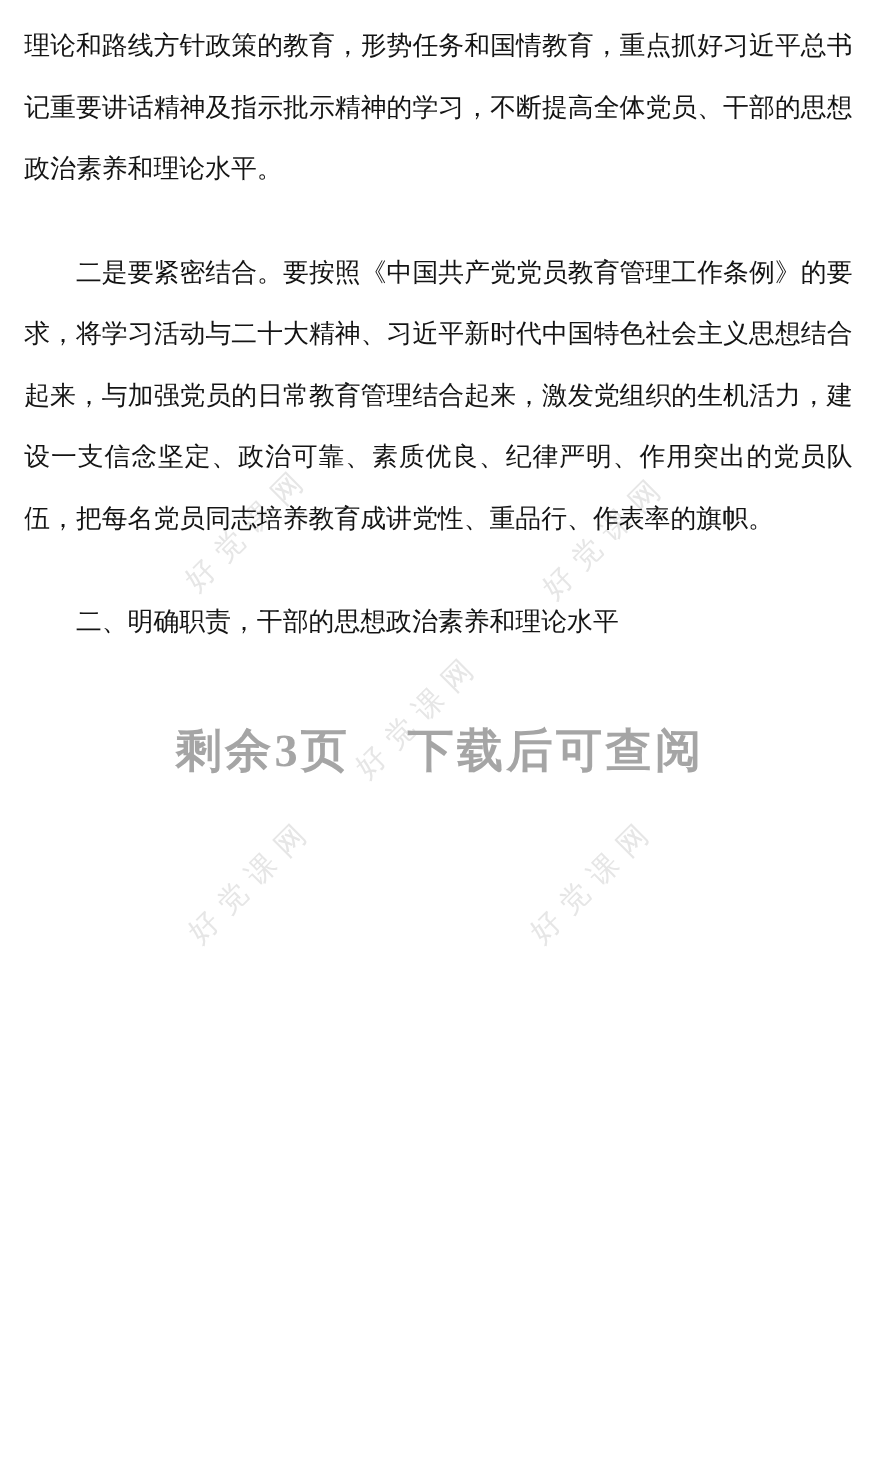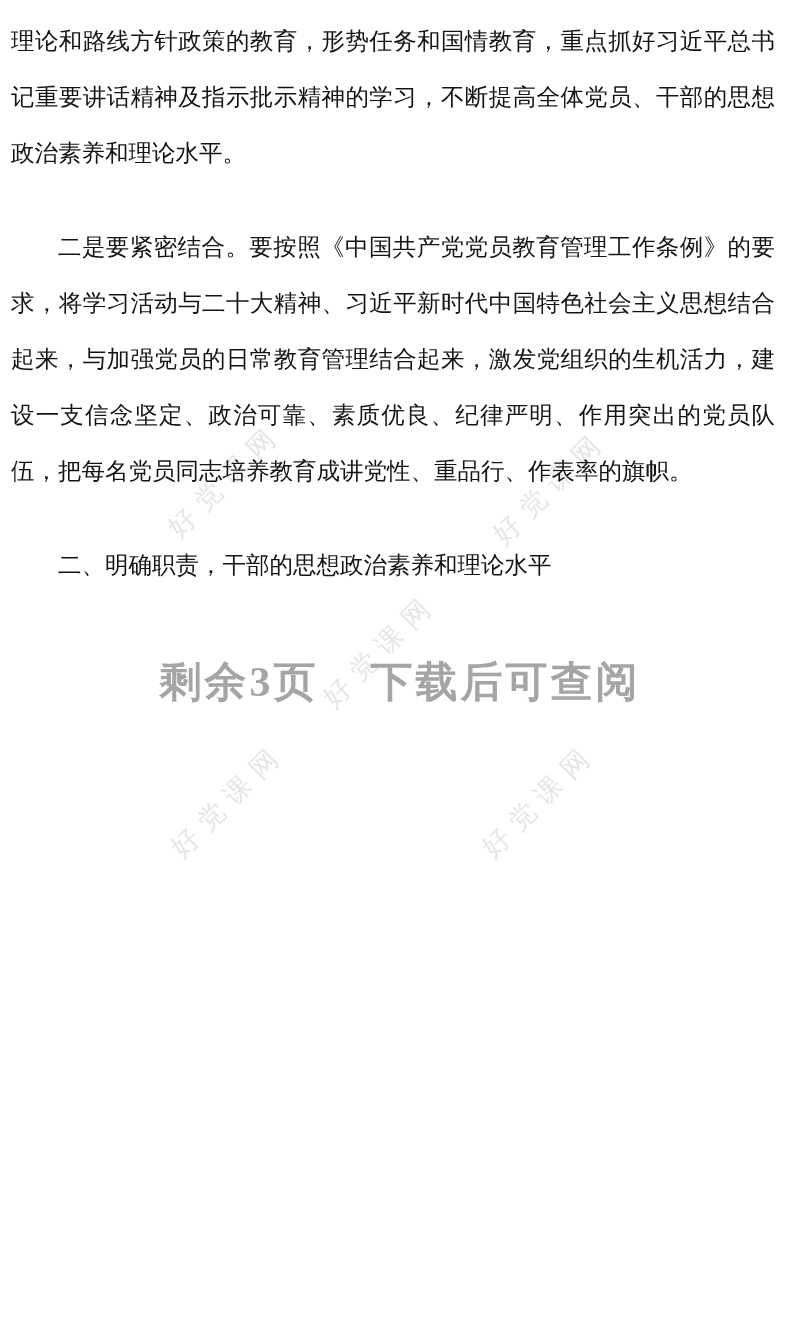--- a/index.html
+++ b/index.html
@@ -27,21 +27,21 @@
     transform: translate(-50%, -50%) rotate(-45deg);
     font-size: 27px;
     letter-spacing: 10px;
     white-space: nowrap;
     font-family: "Liberation Sans", "DejaVu Sans", sans-serif;
     user-select: none;
   }
   .content {
     position: relative;
     z-index: 1;
-    padding: 13px 25px 0 11px;
+    padding: 13px 25px 0 22px;
     color: #141414;
   }
   p.para {
     margin: 0 0 38px 0;
     font-size: 23.5px;
     line-height: 56px;
     text-align: justify;
     text-justify: inter-ideograph;
     letter-spacing: 0;
   }

